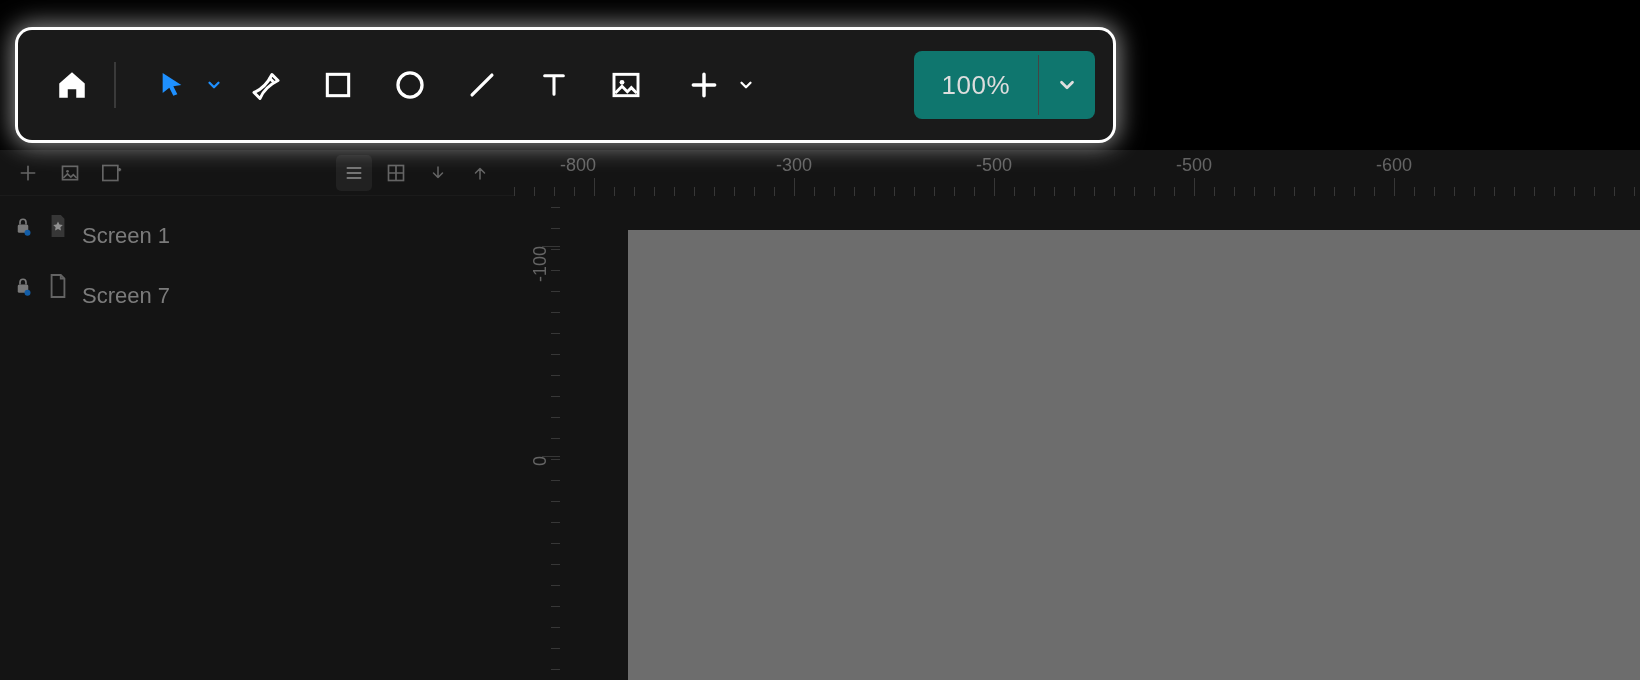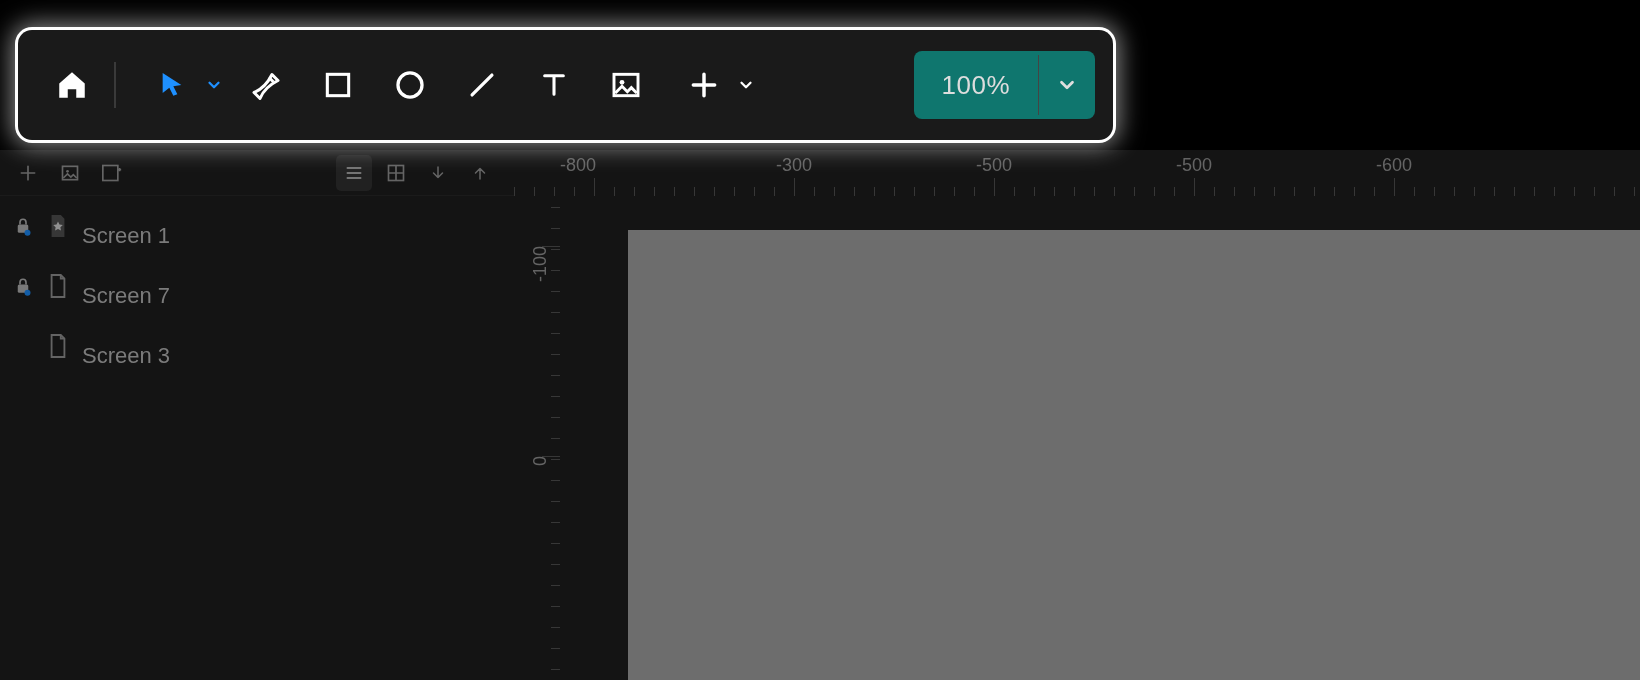--- a/index.html
+++ b/index.html
@@ -177,30 +177,20 @@
     </div>
     <div class="thumb">
       <svg width="22" height="26" viewBox="0 0 24 28">
           <path d="M5 2h10l4 4v20H5z" fill="none" stroke="#9a9a9a" stroke-width="2"></path>
           <path d="M15 2v4h4" fill="none" stroke="#9a9a9a" stroke-width="2"></path>
         </svg>
     </div>
     <span class="label">Screen 7</span>
   </div>
 
-  <div class="layer-row">
-    <div class="lock"></div>
-    <div class="thumb">
-      <svg width="22" height="26" viewBox="0 0 24 28">
-          <path d="M5 2h10l4 4v20H5z" fill="none" stroke="#9a9a9a" stroke-width="2"></path>
-          <path d="M15 2v4h4" fill="none" stroke="#9a9a9a" stroke-width="2"></path>
-        </svg>
-    </div>
-    <span class="label">Screen 3</span>
-  </div>
 </div>
 
 <div class="ruler-h" id="rulerH">
     <div class="tick minor" style="left: 0px;"></div>
     <div class="tick minor" style="left: 20px;"></div>
     <div class="tick minor" style="left: 40px;"></div>
     <div class="tick minor" style="left: 60px;"></div>
     <div class="tick minor" style="left: 80px;"></div>
     <div class="tick minor" style="left: 100px;"></div>
     <div class="tick minor" style="left: 120px;"></div>

